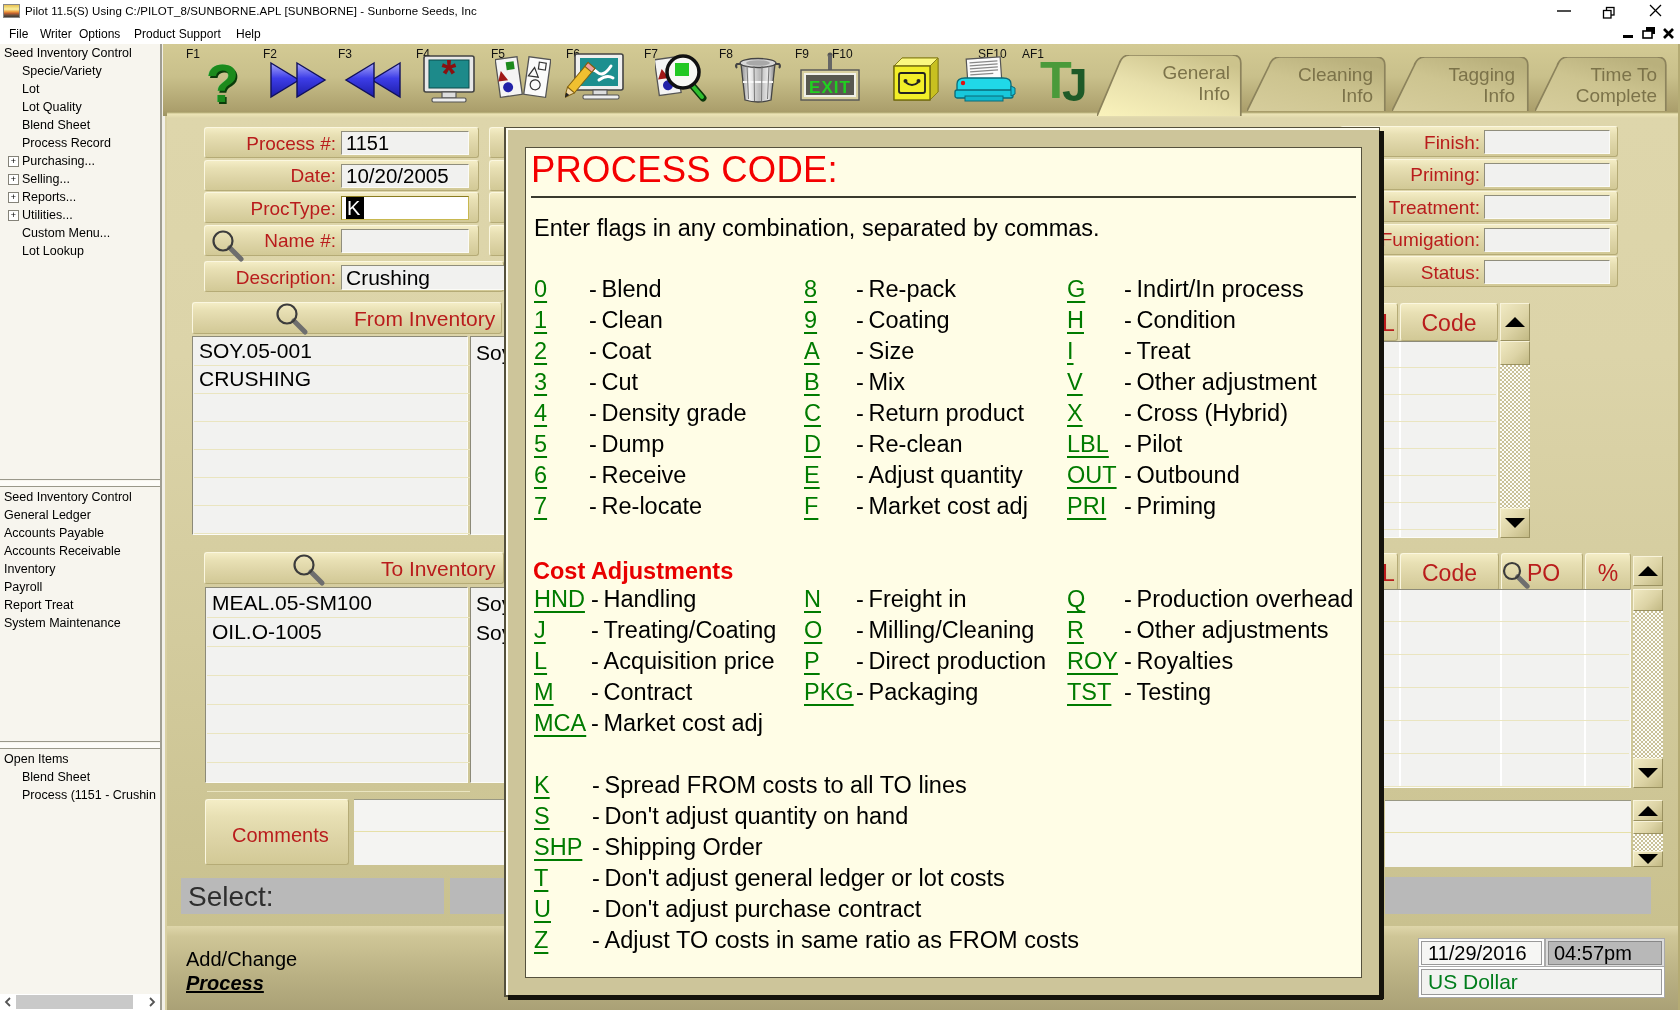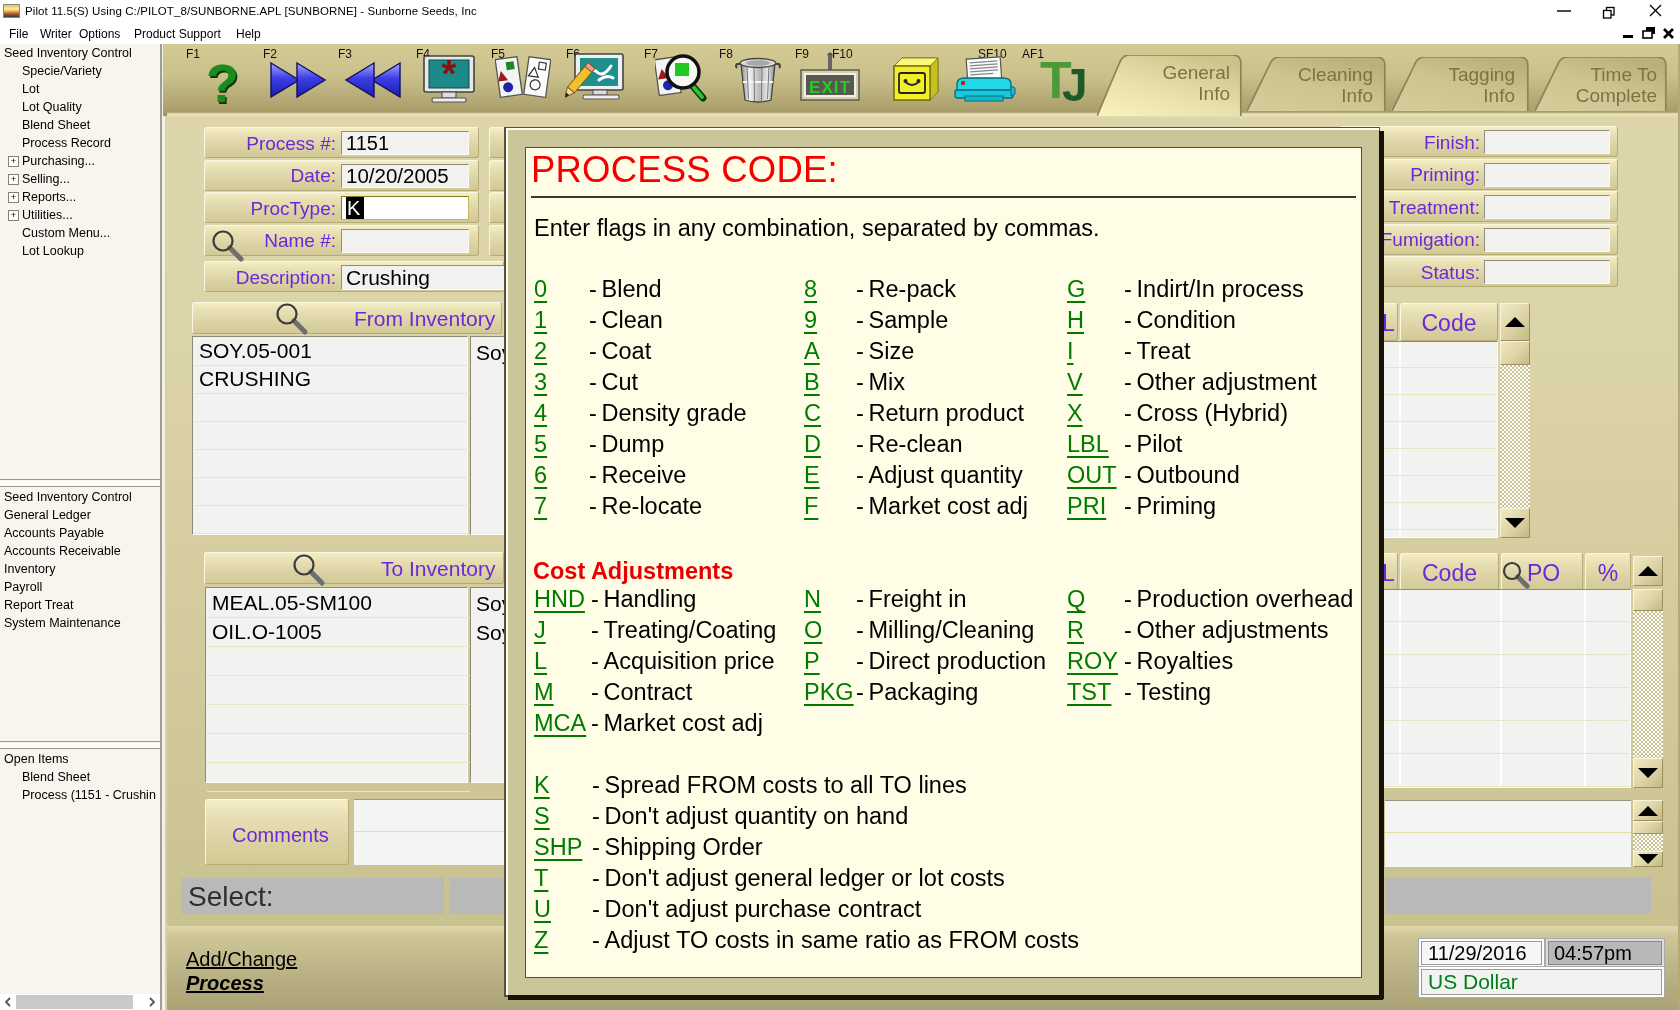--- a/index.html
+++ b/index.html
@@ -21,21 +21,21 @@
   .plight{left:0;width:160px;height:5px;background:#fdfcf8;}
   .plusbox{width:11px;height:11px;border:1px solid #848278;background:#fff;box-sizing:border-box;font-size:9px;line-height:8px;text-align:center;color:#000;}
   
   #toolband{left:163px;top:44px;width:1517px;height:72px;background:linear-gradient(180deg,#d3ca94 0%,#c9c08b 45%,#ab9f6c 92%,#9d9462 100%);}
   #mainedge{left:167.5px;top:44px;width:2.5px;height:966px;background:#6e6849;}
   #formarea{left:167px;top:112px;width:1513px;height:814px;background:linear-gradient(180deg,#a39a63 0,#ece4b6 2px,#ded6ab 6px,#dcd4a9 30%,#d3cb9d 65%,#c9c18f 100%);}
   #bottomband{left:167px;top:926px;width:1513px;height:84px;background:linear-gradient(180deg,#ded6aa 0%,#cfc697 12%,#b9b083 60%,#aaa176 100%);}
   .flabel{font-size:12px;color:#111;}
   
   .lbl{background:linear-gradient(180deg,#f4edc6 0%,#e8e0b4 25%,#ddd4a6 60%,#d2c996 100%);border:1px solid;border-color:#fbf7e0 #b5ab76 #b5ab76 #fbf7e0;border-radius:3px;box-sizing:border-box;}
-  .lbltext{font-size:19px;color:#6d28d9;white-space:nowrap;}
+  .lbltext{font-size:19px;color:#b91c1c;white-space:nowrap;}
   .inp{background:#f1f1ef;border:1.2px solid;border-color:#908e7c #fbfbf7 #fbfbf7 #908e7c;box-sizing:border-box;font-size:20px;color:#000;}
   .sunk{background:#f2f2f0;border:1.2px solid;border-color:#8c8a78 #fcfcf8 #fcfcf8 #8c8a78;box-sizing:border-box;}
   .cell{font-size:21px;color:#000;white-space:nowrap;}
   .rowline{border-bottom:1px solid #eae5c0;}
   
   .sbtn{background:linear-gradient(135deg,#f0e9c2 0%,#ddd4a6 55%,#c2b984 100%);border:1px solid;border-color:#f8f3da #9a9160 #9a9160 #f8f3da;box-sizing:border-box;display:flex;align-items:center;justify-content:center;}
   .tri{width:0;height:0;}
   .checker{background-image:conic-gradient(#c9c098 25%,#fdfdf8 0 50%,#c9c098 0 75%,#fdfdf8 0);background-size:4px 4px;}
   
   .tabtext{font-size:19px;color:#7c734a;text-align:right;line-height:21px;}
@@ -439,21 +439,21 @@
 <div class="abs" style="left:1385px;top:800px;width:246px;height:66px;background:#f4f4f2;border-top:1px solid #999884"></div>
 <div class="abs" style="left:1385px;top:832px;width:246px;height:1px;background:#e6e0a8"></div>
 <div class="abs sbtn" style="left:1633px;top:800px;width:30px;height:21px">
     <div class="tri" style="border-left:10px solid transparent;border-right:10px solid transparent;border-bottom:10px solid #000"></div>
   </div>
 <div class="abs sbtn" style="left:1633px;top:821px;width:30px;height:13px"></div>
 <div class="abs checker" style="left:1633px;top:834px;width:30px;height:17px"></div>
 <div class="abs sbtn" style="left:1633px;top:851px;width:30px;height:16px">
     <div class="tri" style="border-left:10px solid transparent;border-right:10px solid transparent;border-top:10px solid #000"></div>
   </div>
-<div class="abs" style="left:186px;top:948px;font-size:20px;color:#000;text-decoration:underline;text-decoration-thickness:1.5px">Add/Change</div>
+<div class="abs" style="left:186px;top:948px;font-size:20px;color:#000;text-decoration-thickness:1.5px">Add/Change</div>
 <div class="abs" style="left:186px;top:972px;font-size:20px;color:#000;font-weight:bold;font-style:italic;text-decoration:underline;text-decoration-thickness:1.5px">Process</div>
 <div class="abs" style="left:1418px;top:938px;width:127px;height:30px;background:#fff;border:1px solid #aaa;box-sizing:border-box"></div>
 <div class="abs" style="left:1421px;top:941px;width:121px;height:24px;background:#f6f6f4;border:1px solid #999;box-sizing:border-box;font-size:20px;line-height:23px;padding-left:6px;color:#000">11/29/2016</div>
 <div class="abs" style="left:1545px;top:938px;width:120px;height:30px;background:#dcdcdc;border:1px solid #aaa;box-sizing:border-box"></div>
 <div class="abs" style="left:1548px;top:941px;width:114px;height:24px;background:#b8b8b8;border:1px solid #888;box-sizing:border-box;font-size:20px;line-height:23px;padding-left:5px;color:#000">04:57pm</div>
 <div class="abs" style="left:1418px;top:966px;width:247px;height:32px;background:#fff;border:1px solid #aaa;box-sizing:border-box"></div>
 <div class="abs" style="left:1421px;top:969px;width:241px;height:26px;background:#f2f2f0;border:1px solid #999;box-sizing:border-box;font-size:21px;line-height:24px;padding-left:6px;color:#007d1c">US Dollar</div>
 <div class="abs" id="dlgoutline"></div>
 <div class="abs" id="dlgshR"></div>
 <div class="abs" id="dlgshB"></div>
@@ -464,21 +464,21 @@
 <div class="abs" style="left:534px;top:215px;font-size:23.5px;color:#000">Enter flags in any combination, separated by commas.</div>
 <div class="abs flag" style="left:534px;top:276px">0</div>
 <div class="abs desc" style="left:589px;top:276px">- Blend</div>
 <div class="abs flag" style="left:804px;top:276px">8</div>
 <div class="abs desc" style="left:856px;top:276px">- Re-pack</div>
 <div class="abs flag" style="left:1067px;top:276px">G</div>
 <div class="abs desc" style="left:1124px;top:276px">- Indirt/In process</div>
 <div class="abs flag" style="left:534px;top:307px">1</div>
 <div class="abs desc" style="left:589px;top:307px">- Clean</div>
 <div class="abs flag" style="left:804px;top:307px">9</div>
-<div class="abs desc" style="left:856px;top:307px">- Sample</div>
+<div class="abs desc" style="left:856px;top:307px">- Coating</div>
 <div class="abs flag" style="left:1067px;top:307px">H</div>
 <div class="abs desc" style="left:1124px;top:307px">- Condition</div>
 <div class="abs flag" style="left:534px;top:338px">2</div>
 <div class="abs desc" style="left:589px;top:338px">- Coat</div>
 <div class="abs flag" style="left:804px;top:338px">A</div>
 <div class="abs desc" style="left:856px;top:338px">- Size</div>
 <div class="abs flag" style="left:1067px;top:338px">I</div>
 <div class="abs desc" style="left:1124px;top:338px">- Treat</div>
 <div class="abs flag" style="left:534px;top:369px">3</div>
 <div class="abs desc" style="left:589px;top:369px">- Cut</div>

